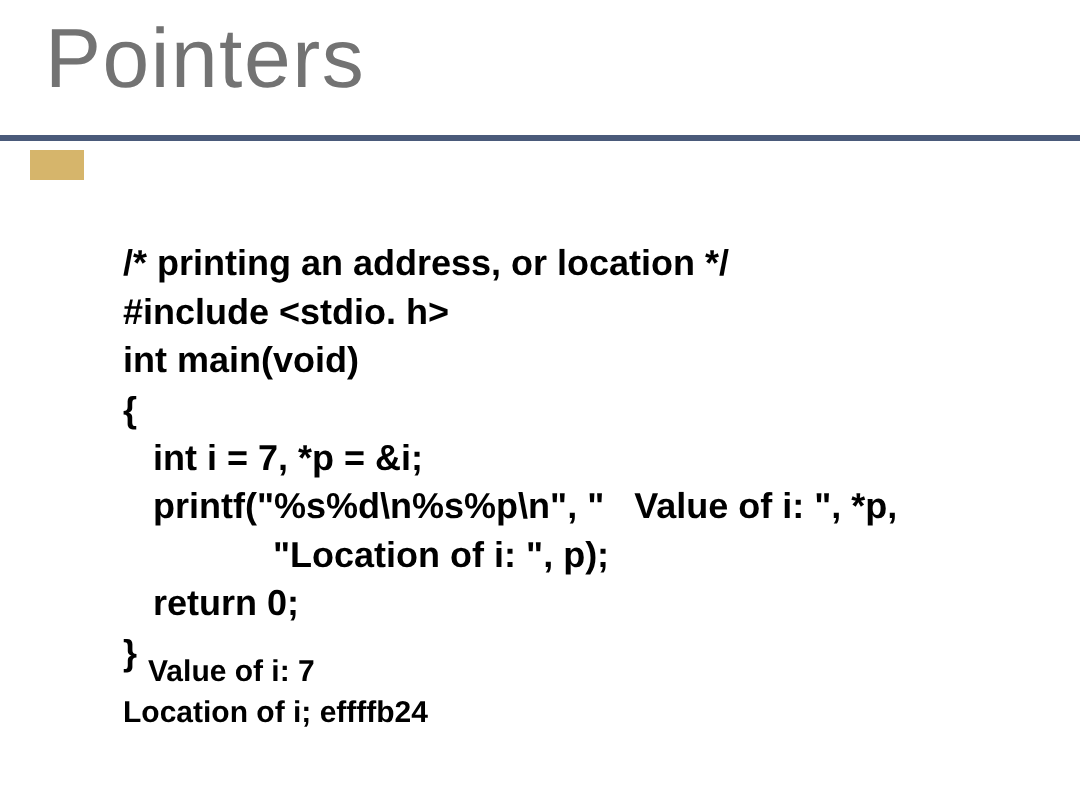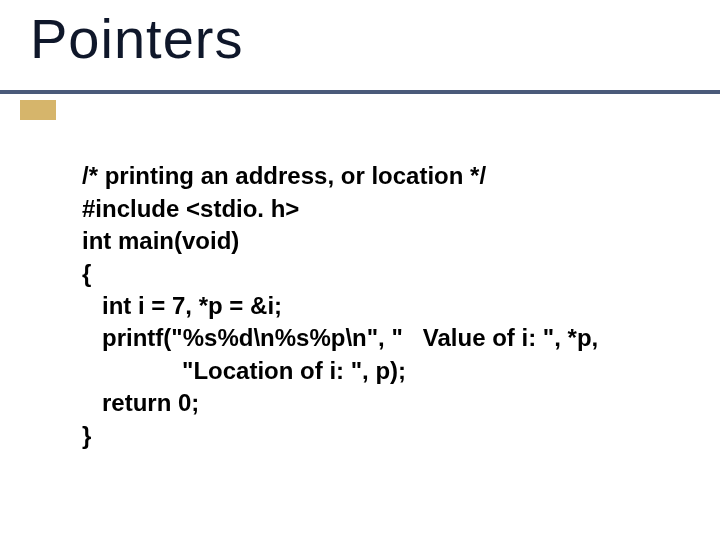--- a/index.html
+++ b/index.html
@@ -18,21 +18,21 @@
     height: 540px;
     box-sizing: border-box;
   }
   .title {
     position: absolute;
     left: 30px;
     top: 6px;
     font-family: "Bradley Hand", "Comic Sans MS", cursive, sans-serif;
     font-size: 56px;
     font-weight: 400;
-    color: #0f172a;
+    color: #737373;
     letter-spacing: 1px;
   }
   .divider-line {
     position: absolute;
     left: 0;
     right: 0;
     top: 90px;
     height: 4px;
     background: #4a5a7a;
   }
@@ -77,14 +77,17 @@
 <span>/* printing an address, or location */</span>
 <span>#include &lt;stdio. h&gt;</span>
 <span>int main(void)</span>
 <span>{</span>
 <span>   int i = 7, *p = &amp;i;</span>
 <span>   printf("%s%d\n%s%p\n", "   Value of i: ", *p,</span>
 <span>               "Location of i: ", p);</span>
 <span>   return 0;</span>
 <span>}</span></div>
 
+  <div class="output">
+<span>   Value of i: 7</span>
+<span>Location of i; effffb24</span></div>
 
 </div>
 
 </body></html>

